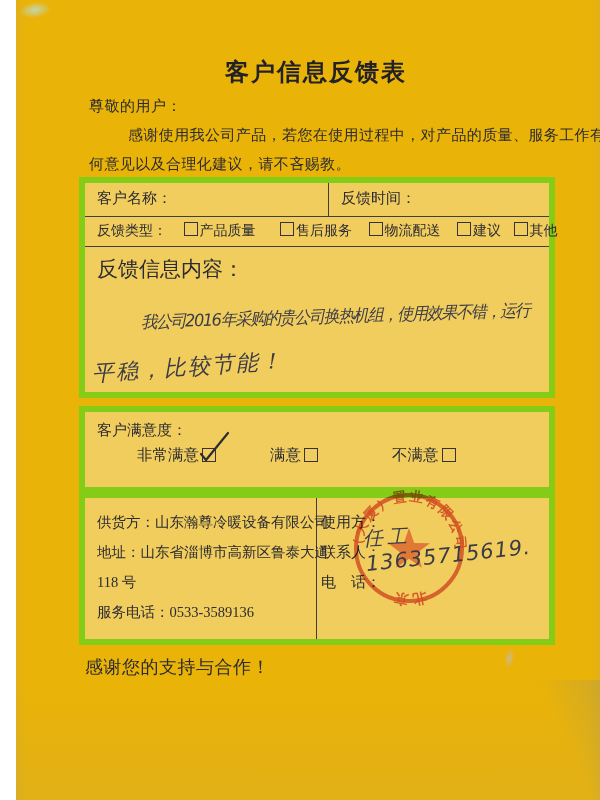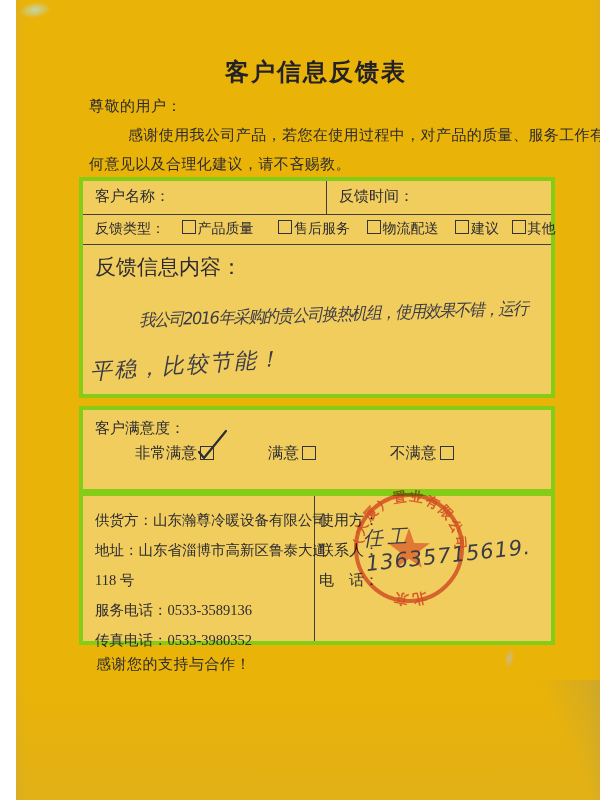--- a/index.html
+++ b/index.html
@@ -23,23 +23,23 @@
     background:radial-gradient(ellipse at center,#b9ddd3 0%,rgba(185,221,211,0) 70%);opacity:.85;transform:rotate(-8deg);}
   .smudge-r{position:absolute;left:489px;top:649px;width:9px;height:19px;border-radius:50%;
     background:radial-gradient(ellipse at center,#b7bde4 0%,rgba(183,189,228,0) 75%);opacity:.6;transform:rotate(12deg);}
 
   .title{position:absolute;top:56px;left:0;width:100%;margin:0;text-align:center;
     font-family:"Liberation Sans","DejaVu Sans",sans-serif;
     font-size:24px;font-weight:bold;letter-spacing:2px;color:#222226;}
   .salutation{position:absolute;left:73px;top:97px;font-size:15px;letter-spacing:.5px;}
   .para1{position:absolute;left:112px;top:126px;font-size:15px;letter-spacing:.4px;white-space:nowrap;}
   .para2{position:absolute;left:73px;top:155px;font-size:15px;letter-spacing:.4px;white-space:nowrap;}
-  .closing{position:absolute;left:80px;top:655px;font-size:15px;letter-spacing:.5px;}
+  .closing{position:absolute;left:69px;top:655px;font-size:18px;letter-spacing:.5px;}
 
-  .tbl{position:absolute;left:63px;box-sizing:border-box;border:4px solid #84cc16;background:rgba(255,255,255,0.35);}
+  .tbl{position:absolute;left:63px;box-sizing:border-box;border:6px solid #84cc16;background:rgba(255,255,255,0.35);}
   .tbl1{top:177px;width:476px;height:221px;}
   .tbl2{top:406px;width:476px;height:87px;padding-left:32px;}
   .tbl3{top:492px;width:476px;height:153px;}
 
   .row1{display:flex;height:33px;border-bottom:1.5px solid #3e3e44;}
   .row1 .cell{line-height:31px;font-size:15px;padding-left:12px;box-sizing:border-box;}
   .cell-name{width:244px;border-right:1.5px solid #3e3e44;}
   .cell-time{flex:1;}
   .row2{height:29px;line-height:28px;font-size:14px;padding-left:12px;white-space:nowrap;border-bottom:1.5px solid #3e3e44;}
   .row2 .opt{margin-left:13px;}
@@ -125,21 +125,20 @@
       <span>不满意</span><span class="cb"></span>
     </div>
   </div>
 
   <div class="tbl tbl3">
     <div class="t3-left">
       <div>供货方：山东瀚尊冷暖设备有限公司</div>
       <div>地址：山东省淄博市高新区鲁泰大道</div>
       <div>118 号</div>
       <div>服务电话：0533-3589136</div>
-      <div>传真电话：0533-3980352</div>
     </div>
     <div class="t3-right">
       <div>使用方：</div>
       <div>联系人：</div>
       <div>电　话：</div>
     </div>
   </div>
 
   <div class="hw hw-contact">任工</div>
   <div class="hw hw-phone">13635715619.</div>

